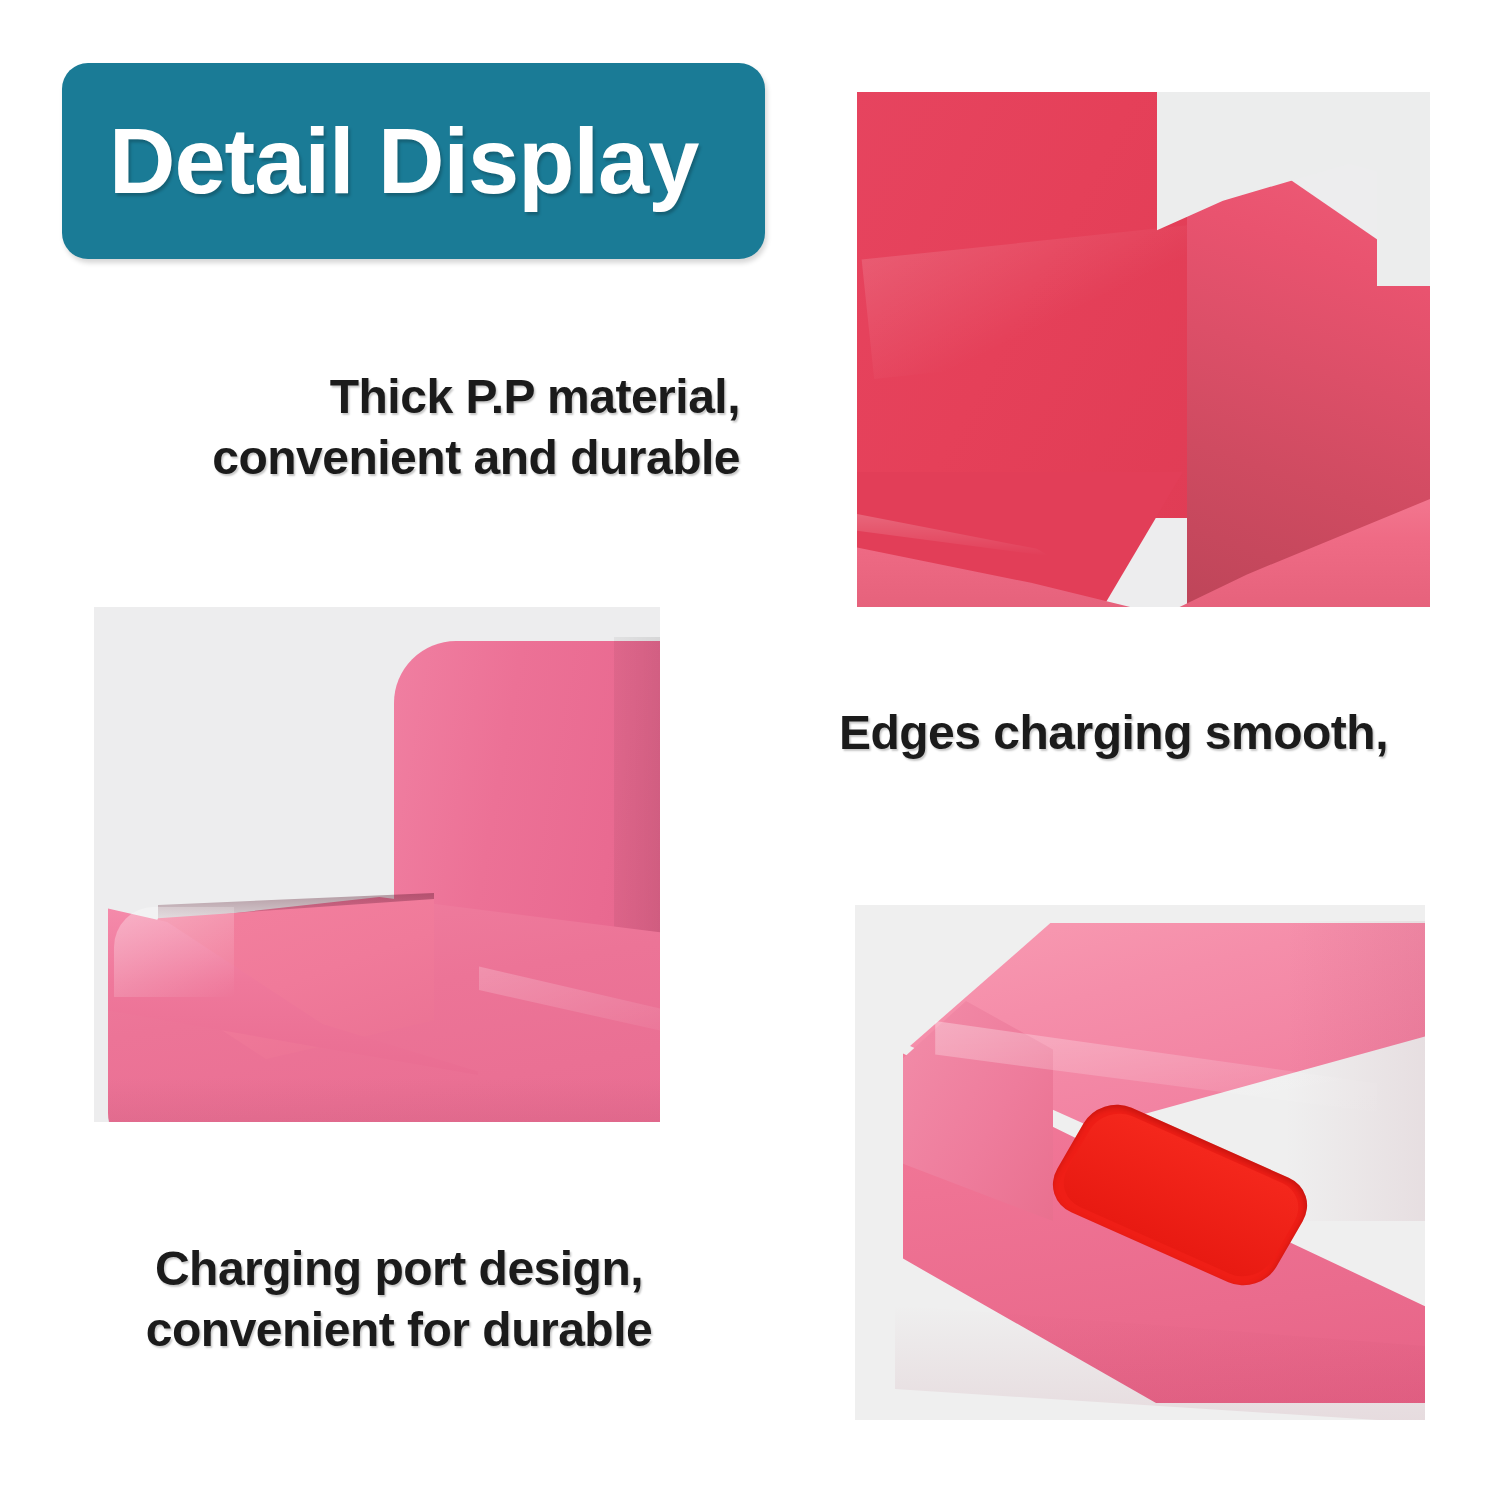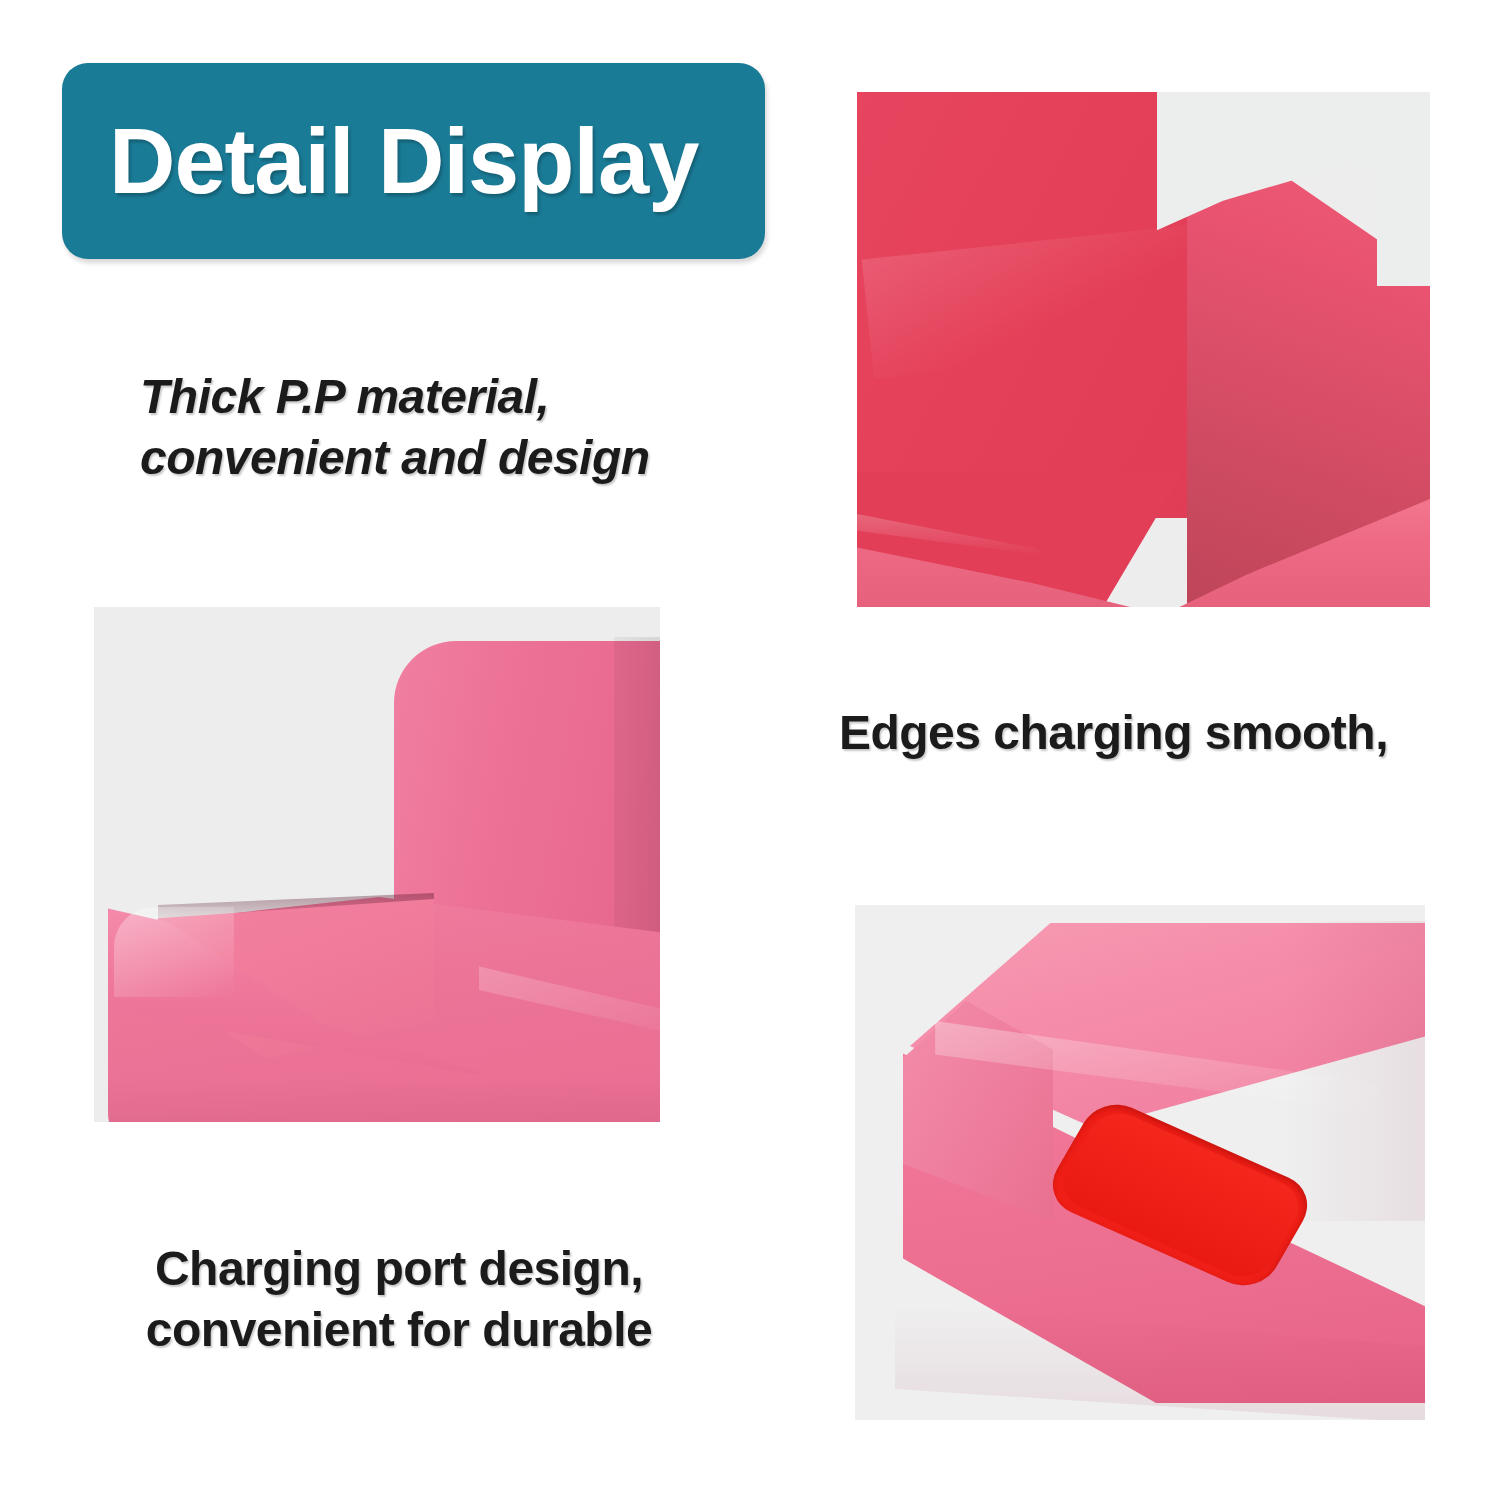--- a/index.html
+++ b/index.html
@@ -60,21 +60,21 @@
     letter-spacing: -0.5px;
     text-shadow: 1.5px 2px 2px rgba(0,0,0,0.22);
     white-space: nowrap;
   }
   .caption .cap-line { display: block; }
 
   #caption-material {
     left: 140px;
     top: 366px;
     width: 600px;
-    font-style: italic;
+    text-align: right;
   }
   #caption-edges {
     left: 818px;
     top: 702px;
     width: 570px;
     text-align: right;
   }
   #caption-charging {
     left: 96px;
     top: 1238px;
@@ -315,21 +315,21 @@
     <div class="layer left-corner"></div>
     <div class="layer edge-highlight"></div>
     <div class="layer port-slot"></div>
     <div class="layer port-slot-inner"></div>
     <div class="layer bottom-shade"></div>
     <div class="layer right-shade"></div>
   </div>
 
   <div class="caption" id="caption-material">
     <span class="cap-line">Thick P.P material,</span>
-    <span class="cap-line">convenient and design</span>
+    <span class="cap-line">convenient and durable</span>
   </div>
 
   <div class="caption" id="caption-edges">
     <span class="cap-line">Edges charging smooth,</span>
   </div>
 
   <div class="caption" id="caption-charging">
     <span class="cap-line">Charging port design,</span>
     <span class="cap-line">convenient for durable</span>
   </div>

